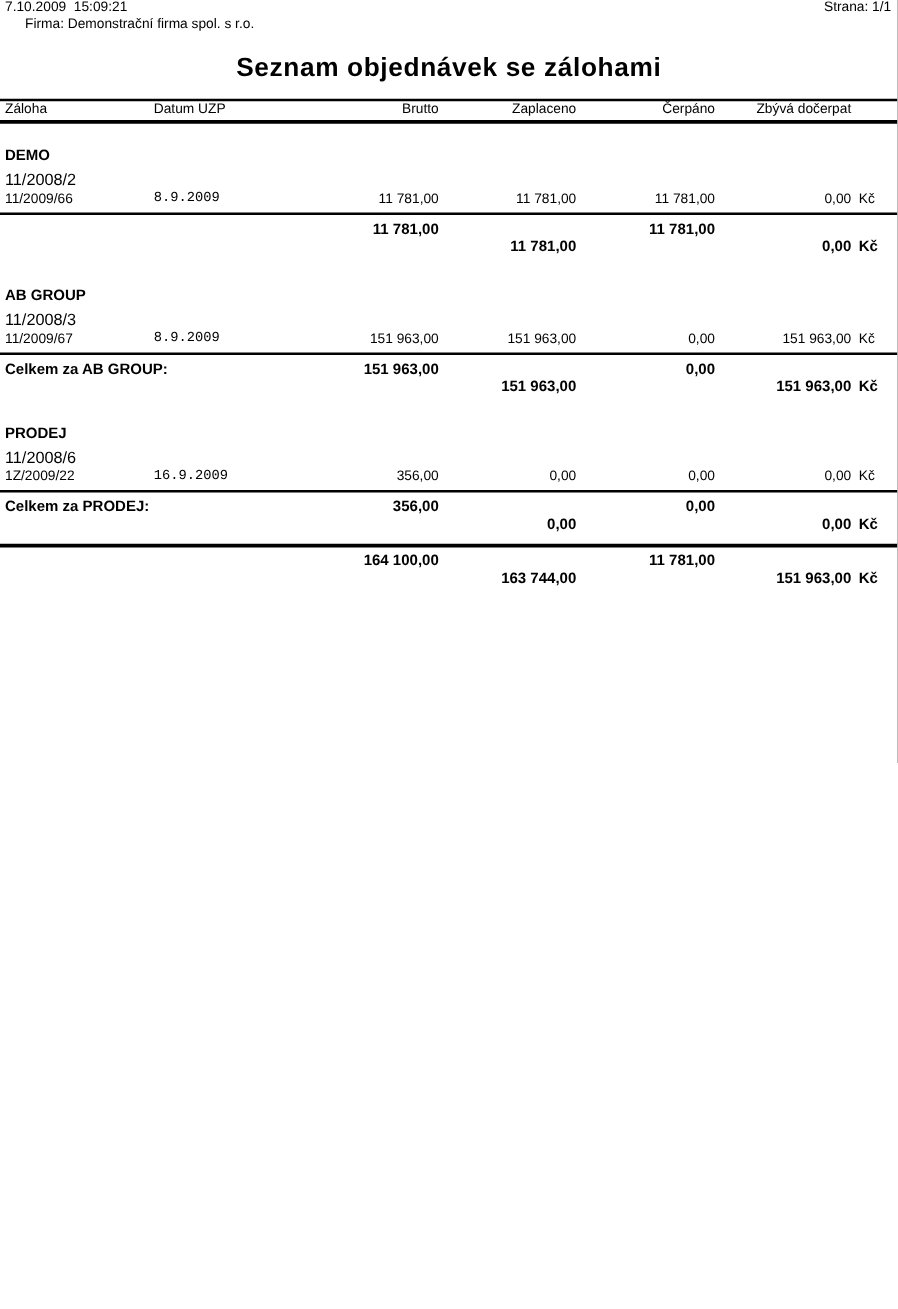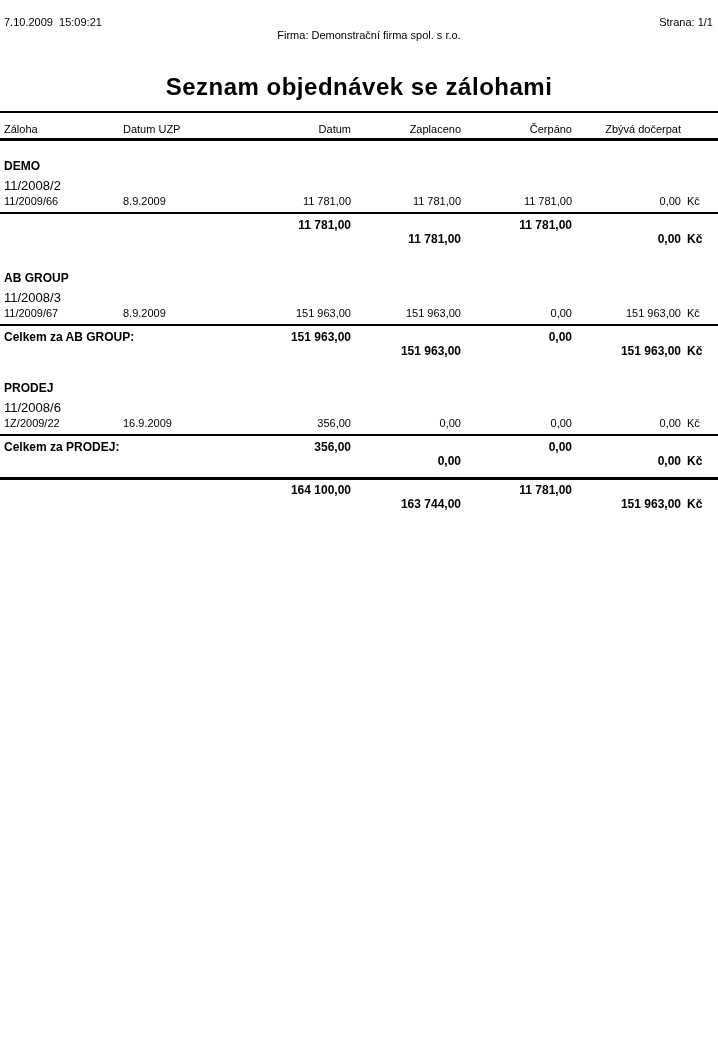--- a/index.html
+++ b/index.html
@@ -2,45 +2,45 @@
 <html><head>
 <meta charset="utf-8">
 <style>
   * { margin:0; padding:0; box-sizing:border-box; }
   html,body { background:#888; }
   .page {
     width:718px; height:1047px; background:#ffffff; color:#000000;
     font-family:"Liberation Sans","DejaVu Sans",sans-serif;
     font-size:11px; position:relative; overflow:hidden; margin:0 auto;
   }
-  .meta { display:flex; justify-content:space-between; padding:16px 5px 0 4px; line-height:13px;text-align:right; }
+  .meta { display:flex; justify-content:space-between; padding:0 5px 0 4px; line-height:13px;text-align:right; }
   .meta .dt { white-space:pre; }
-  .meta2 { padding-left:20px; line-height:13px;text-align:center; }
-  .title { font-size:24px; font-weight:bold; text-align:center; margin-top:32px; line-height:26px; letter-spacing:0.5px; }
+  .meta2 { padding-left:20px; line-height:13px; }
+  .title { font-size:21px; font-weight:bold; text-align:center; margin-top:16px; line-height:26px; letter-spacing:0.5px; }
   .rule { height:2px; background:#000; }
   .rule-top { margin-top:11px; }
   .rule-header { margin-top:2px; height:3px; }
   .row {
     display:grid;
     grid-template-columns:119px 160px 68px 110px 111px 109px 21px;
     padding-left:4px;
   }
   .num { text-align:right; }
   .cur { padding-left:6px; }
-  .header-row { margin-top:10px; line-height:13px; }
+  .header-row { margin-top:0; line-height:13px; }
   .h-zaloha { grid-column:1; } .h-datum { grid-column:2; }
   .h-brutto { grid-column:3; } .h-zaplaceno { grid-column:4; }
   .h-cerpano { grid-column:5; } .h-zbyva { grid-column:6; }
   .group:nth-of-type(1) { margin-top:19px; }
   .group:nth-of-type(2) { margin-top:26px; }
   .group:nth-of-type(3) { margin-top:24px; }
   .group-name { padding-left:4px; font-size:12px; font-weight:bold; line-height:13px; }
   .order-no { padding-left:4px; font-size:13px; font-weight:normal; margin-top:5px; line-height:15px; }
   .data-row { margin-top:2px; line-height:13px; }
-  .d1{grid-column:1;} .d2{grid-column:2;} .d3{grid-column:3;} .d4{grid-column:4;}
+  .d1{grid-column:1;} .d2{grid-column:2;font-family:Liberation Mono, monospace;} .d3{grid-column:3;} .d4{grid-column:4;}
   .d5{grid-column:5;} .d6{grid-column:6;} .d7{grid-column:7;}
   .rule-group { margin-top:4px; }
   .total-row { margin-top:4px; font-size:12px; font-weight:bold; line-height:14px; }
   .total-row2 { font-size:12px; font-weight:bold; line-height:14px; }
   .t-label { grid-column:1 / 3; }
   .rule-grand { margin-top:9px; height:3px; }
 </style>
 </head>
 <body>
 
@@ -54,21 +54,21 @@
     <span>Firma: Demonstrační firma spol. s r.o.</span>
   </div>
 
   <h1 class="title">Seznam objednávek se zálohami</h1>
 
   <div class="rule rule-top"></div>
 
   <div class="row header-row">
     <div class="h-zaloha">Záloha</div>
     <div class="h-datum">Datum UZP</div>
-    <div class="h-brutto num">Datum</div>
+    <div class="h-brutto num">Brutto</div>
     <div class="h-zaplaceno num">Zaplaceno</div>
     <div class="h-cerpano num">Čerpáno</div>
     <div class="h-zbyva num">Zbývá dočerpat</div>
   </div>
 
   <div class="rule rule-header"></div>
 
   <section class="group">
     <div class="group-name">DEMO</div>
     <div class="order-no">11/2008/2</div>

